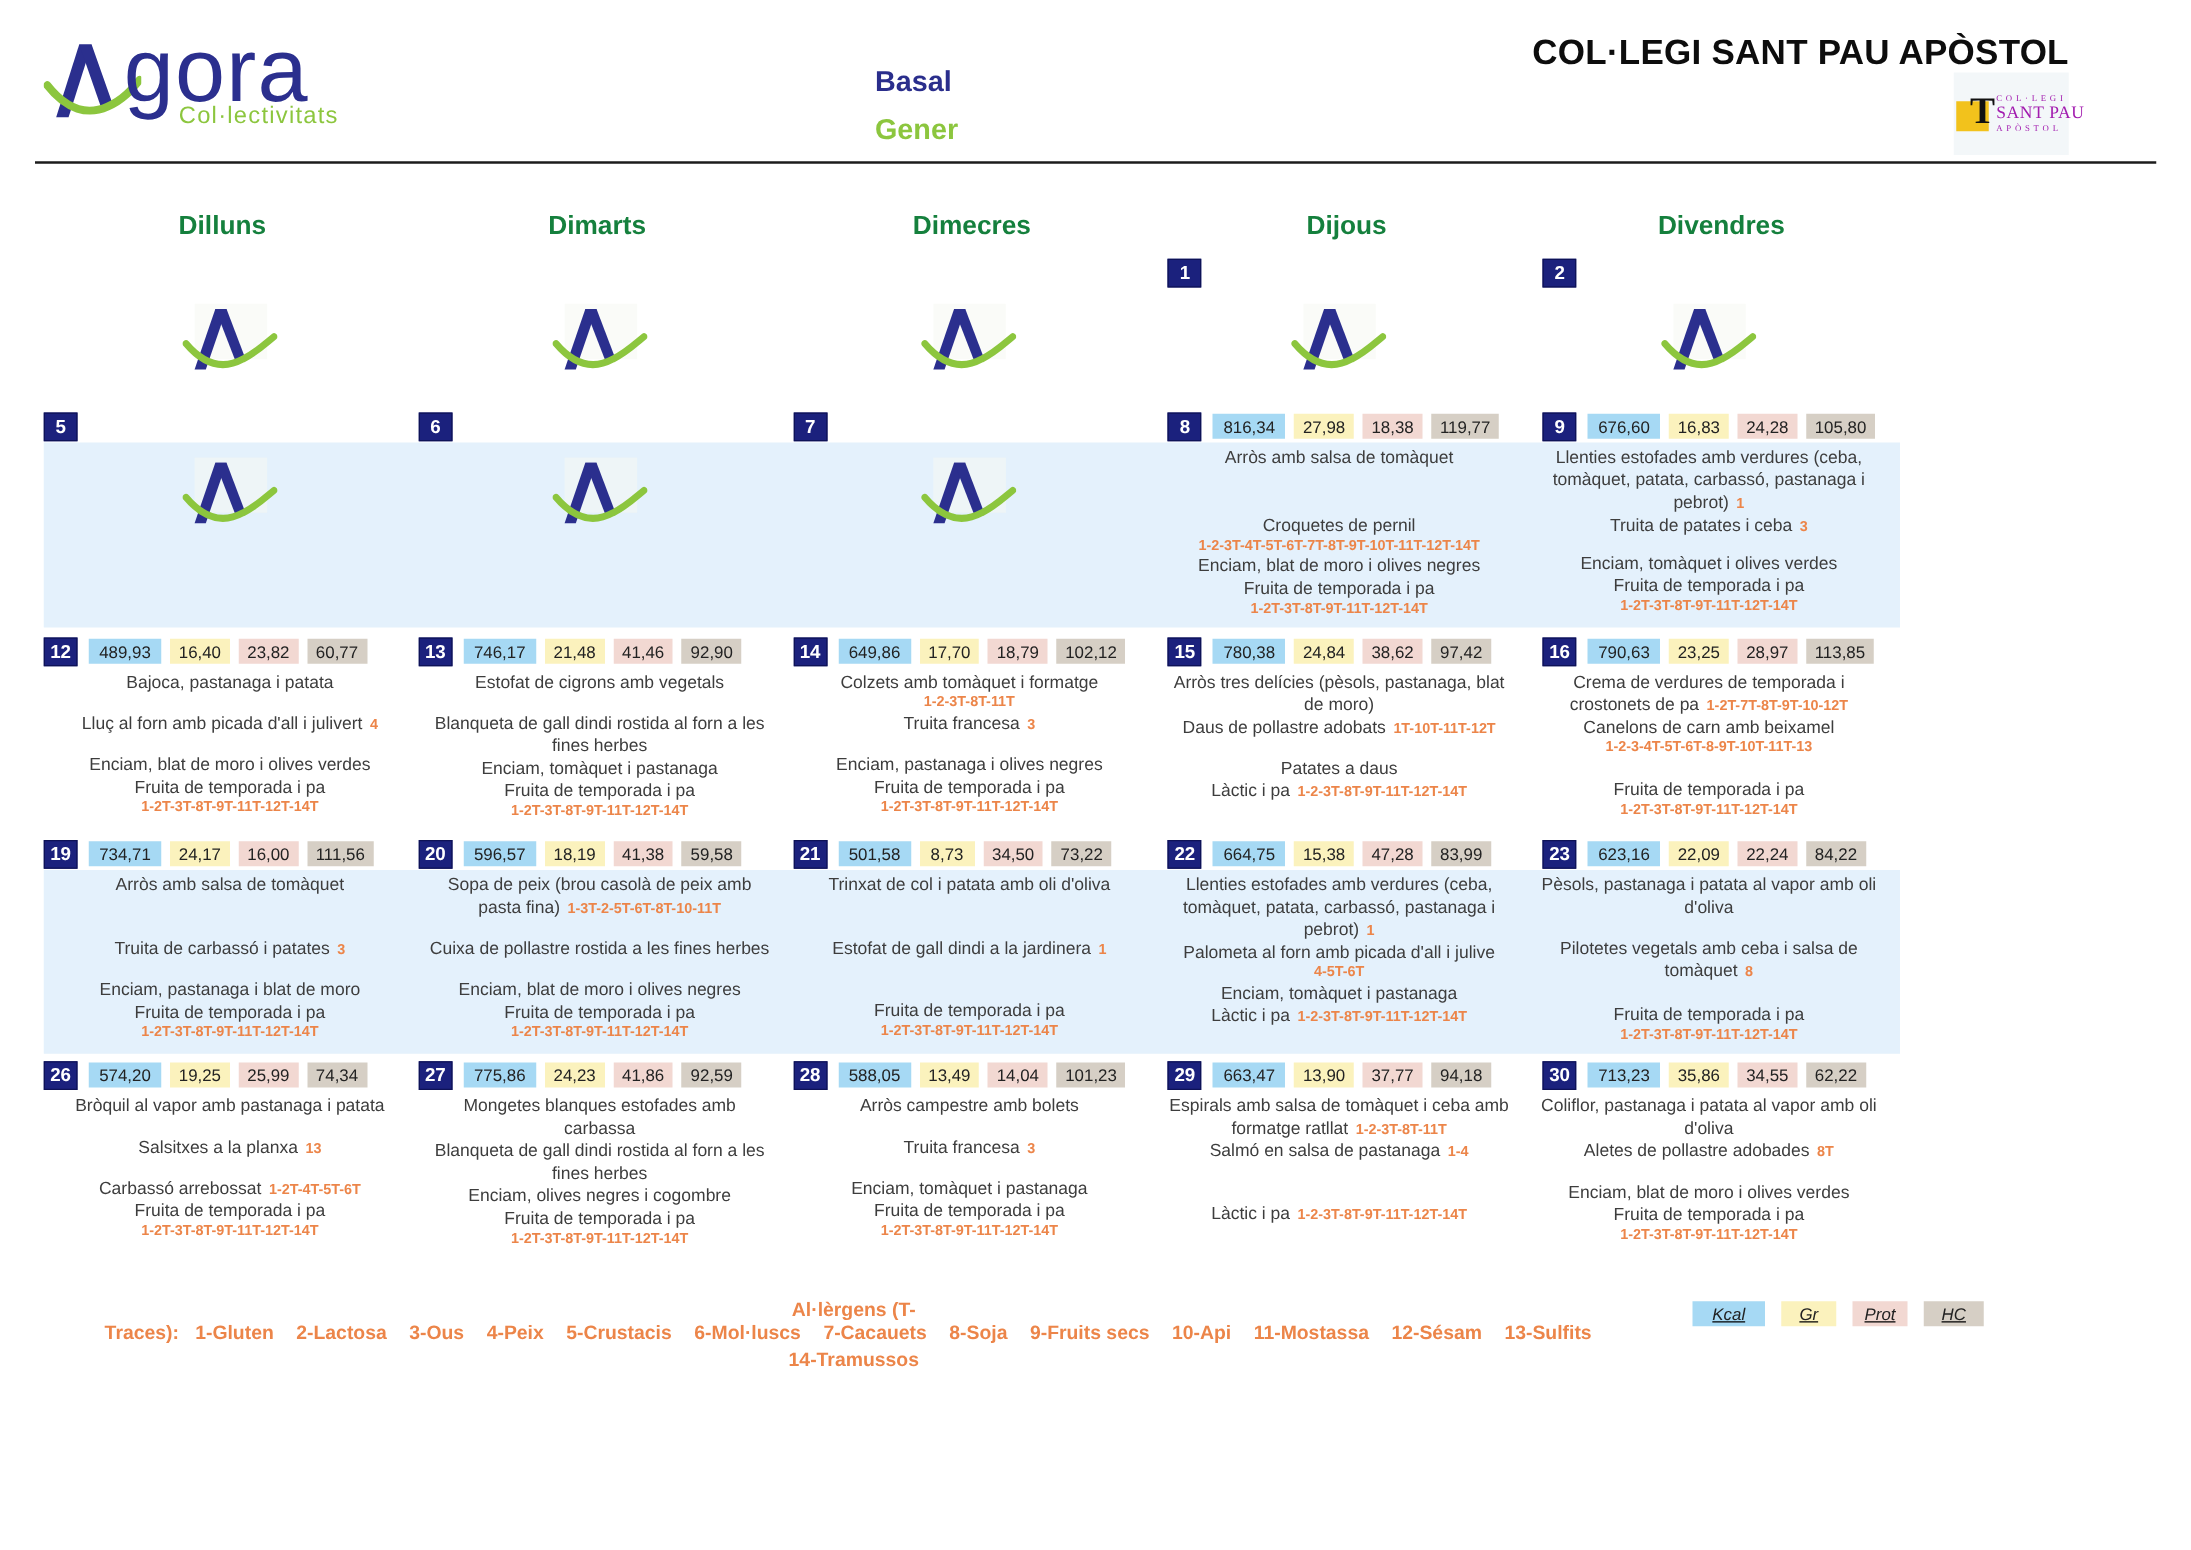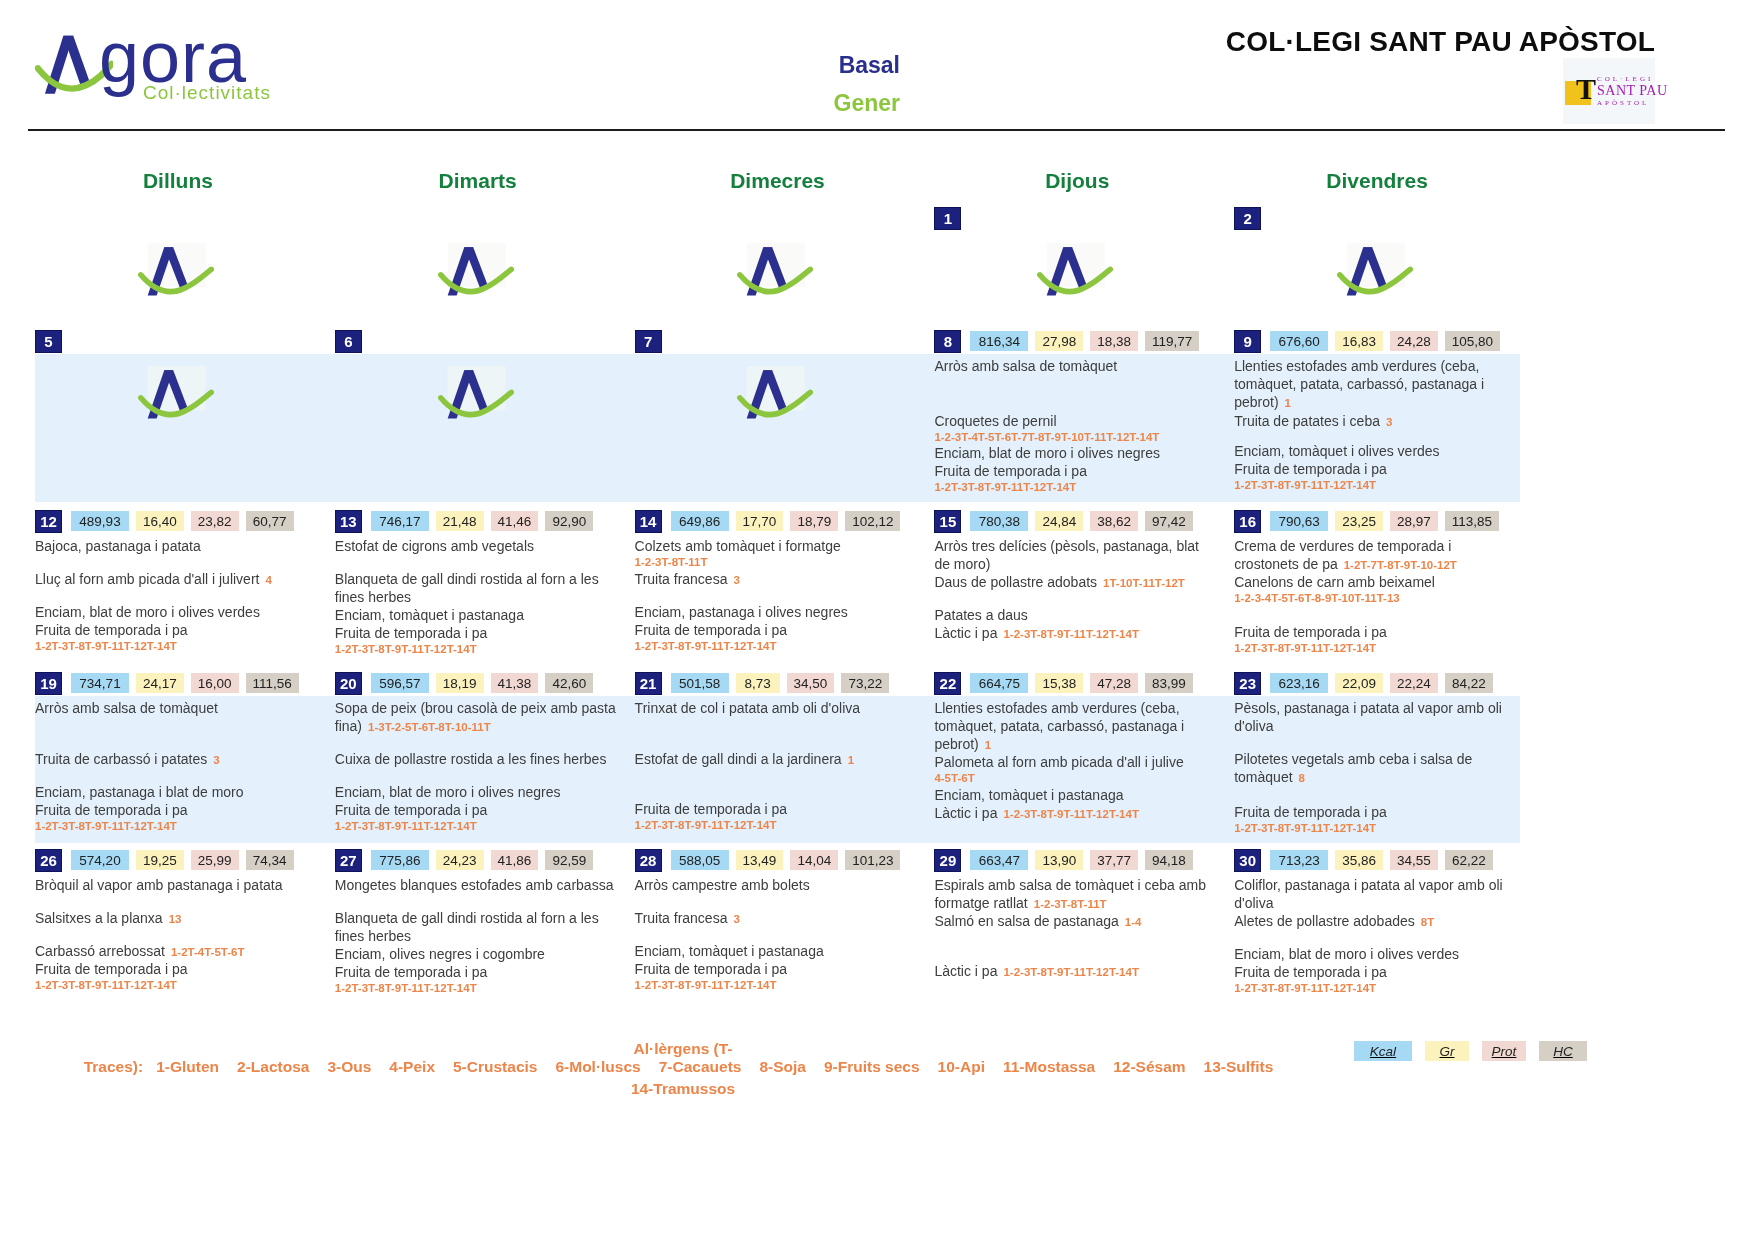--- a/index.html
+++ b/index.html
@@ -11,21 +11,21 @@
   html,body{margin:0;padding:0;background:#fff;}
   body{width:1753px;height:1240px;position:relative;font-family:"Liberation Sans",sans-serif;overflow:hidden;}
   .page{position:absolute;inset:0;background:#fff;}
 
   
   .header{margin:0 28px;height:129px;border-bottom:2px solid #1c1c1c;position:relative;}
   .brand{position:absolute;left:7px;top:20px;width:240px;height:92px;}
   .brand-mark svg{position:absolute;left:0;top:0;}
   .brand-name{position:absolute;left:64px;top:-4px;font-size:72px;color:var(--navy);letter-spacing:1px;font-weight:normal;}
   .brand-tagline{position:absolute;left:108px;top:62px;font-size:19px;color:var(--green);letter-spacing:1px;}
-  .center-titles{position:absolute;left:672px;top:52px;width:200px;text-align:right;}
+  .center-titles{position:absolute;left:672px;top:52px;width:200px;text-align:left;}
   .menu-type{font-size:23px;font-weight:bold;color:#2a2e8c;}
   .month{font-size:23px;font-weight:bold;color:var(--green);margin-top:11px;}
   .school-name{position:absolute;right:70px;top:26px;font-size:28px;font-weight:bold;color:#0d0d0d;letter-spacing:0.2px;}
   .school-logo{position:absolute;right:70px;top:58px;width:92px;height:66px;background:#f3f7f9;display:flex;align-items:center;padding:1px 2px;box-sizing:border-box;}
   .slogo-left{position:relative;width:32px;height:34px;flex:0 0 auto;}
   .slogo-square{position:absolute;left:0;top:7px;width:26px;height:24px;background:#f2c21c;}
   .slogo-t{position:absolute;left:11px;top:-2px;font-family:"Liberation Serif",serif;font-weight:bold;font-size:30px;color:#111;}
   .slogo-lines{color:#a21caf;font-family:"Liberation Serif",serif;line-height:1.15;}
   .slogo-lines .slog-l1,.slogo-lines .slog-l3{font-size:7px;letter-spacing:3px;white-space:nowrap;}
   .slogo-lines .slog-l2{font-size:14px;letter-spacing:0.5px;white-space:nowrap;}
@@ -35,21 +35,21 @@
   .day-headers{display:grid;grid-template-columns:repeat(5,1fr);column-gap:14px;margin-top:10px;}
   .day-header{text-align:center;font-size:21px;font-weight:bold;color:#15803d;margin-top:28px;}
   .badge-row{display:grid;grid-template-columns:repeat(5,1fr);column-gap:14px;height:26px;}
   .badge-cell{display:flex;align-items:center;height:26px;}
   .badge{display:inline-flex;align-items:center;justify-content:center;min-width:27px;height:23px;background:var(--badge);color:#fff;font-weight:bold;font-size:15px;border:1px solid #0e1257;box-sizing:border-box;margin-right:9px;}
   .chip{display:inline-flex;align-items:center;justify-content:center;height:20px;padding:0 7px;font-size:13.5px;color:#222;margin-right:7px;box-sizing:border-box;}
   .chip-kcal{background:var(--kcal);min-width:58px;}
   .chip-gr{background:var(--gr);min-width:44px;}
   .chip-prot{background:var(--prot);min-width:44px;}
   .chip-hc{background:var(--hc);min-width:48px;}
-  .content-row{display:grid;grid-template-columns:repeat(5,1fr);column-gap:14px;padding:3px 0 8px;align-items:start;}
+  .content-row{display:grid;grid-template-columns:repeat(5,1fr);column-gap:14px;padding:3px 10px 8px;align-items:start;text-align:center;}
   .week.shaded .content-row{background:var(--band);}
   .w1 .badge-row{margin-top:12px;}
   .w2 .badge-row{margin-top:0;}
   .w3 .badge-row{margin-top:6px;}
   .w4 .badge-row{margin-top:6px;}
   .w5 .badge-row{margin-top:4px;}
   .w1 .content-row{min-height:86px;}
   .w2 .content-row{min-height:125px;}
   .w3 .content-row{min-height:109px;}
   .w4 .content-row{min-height:121px;}
@@ -338,21 +338,21 @@
               <span class="chip chip-kcal">734,71</span>
               <span class="chip chip-gr">24,17</span>
               <span class="chip chip-prot">16,00</span>
               <span class="chip chip-hc">111,56</span>
             </div>
             <div class="badge-cell">
               <span class="badge">20</span>
               <span class="chip chip-kcal">596,57</span>
               <span class="chip chip-gr">18,19</span>
               <span class="chip chip-prot">41,38</span>
-              <span class="chip chip-hc">42,60</span>
+              <span class="chip chip-hc">59,58</span>
             </div>
             <div class="badge-cell">
               <span class="badge">21</span>
               <span class="chip chip-kcal">501,58</span>
               <span class="chip chip-gr">8,73</span>
               <span class="chip chip-prot">34,50</span>
               <span class="chip chip-hc">73,22</span>
             </div>
             <div class="badge-cell">
               <span class="badge">22</span>

